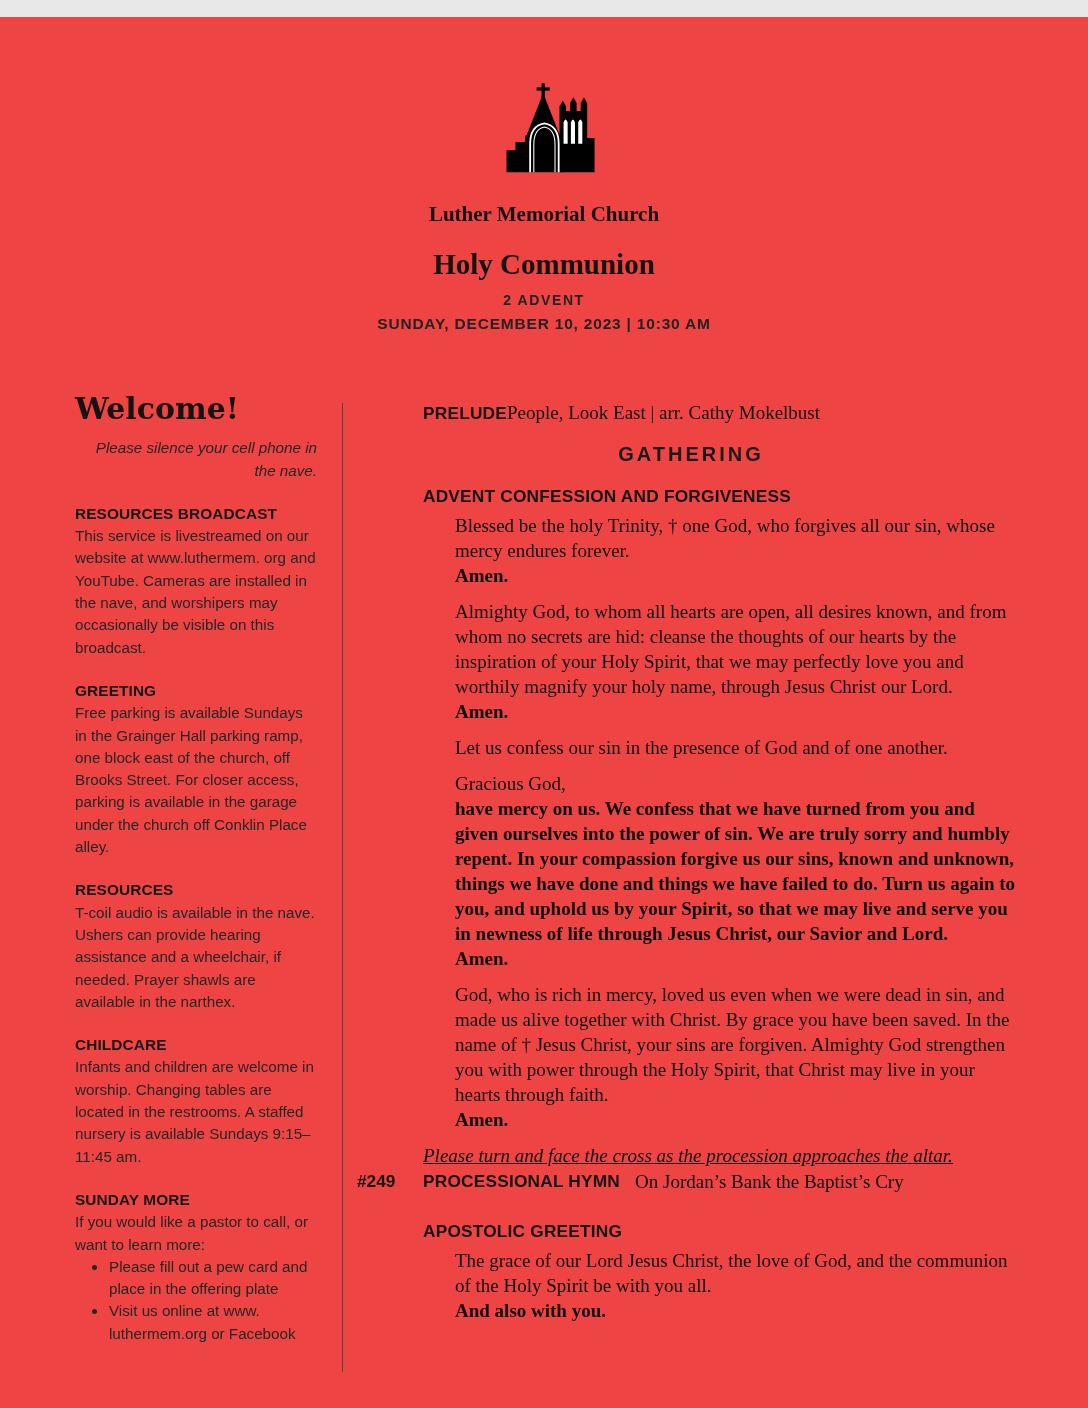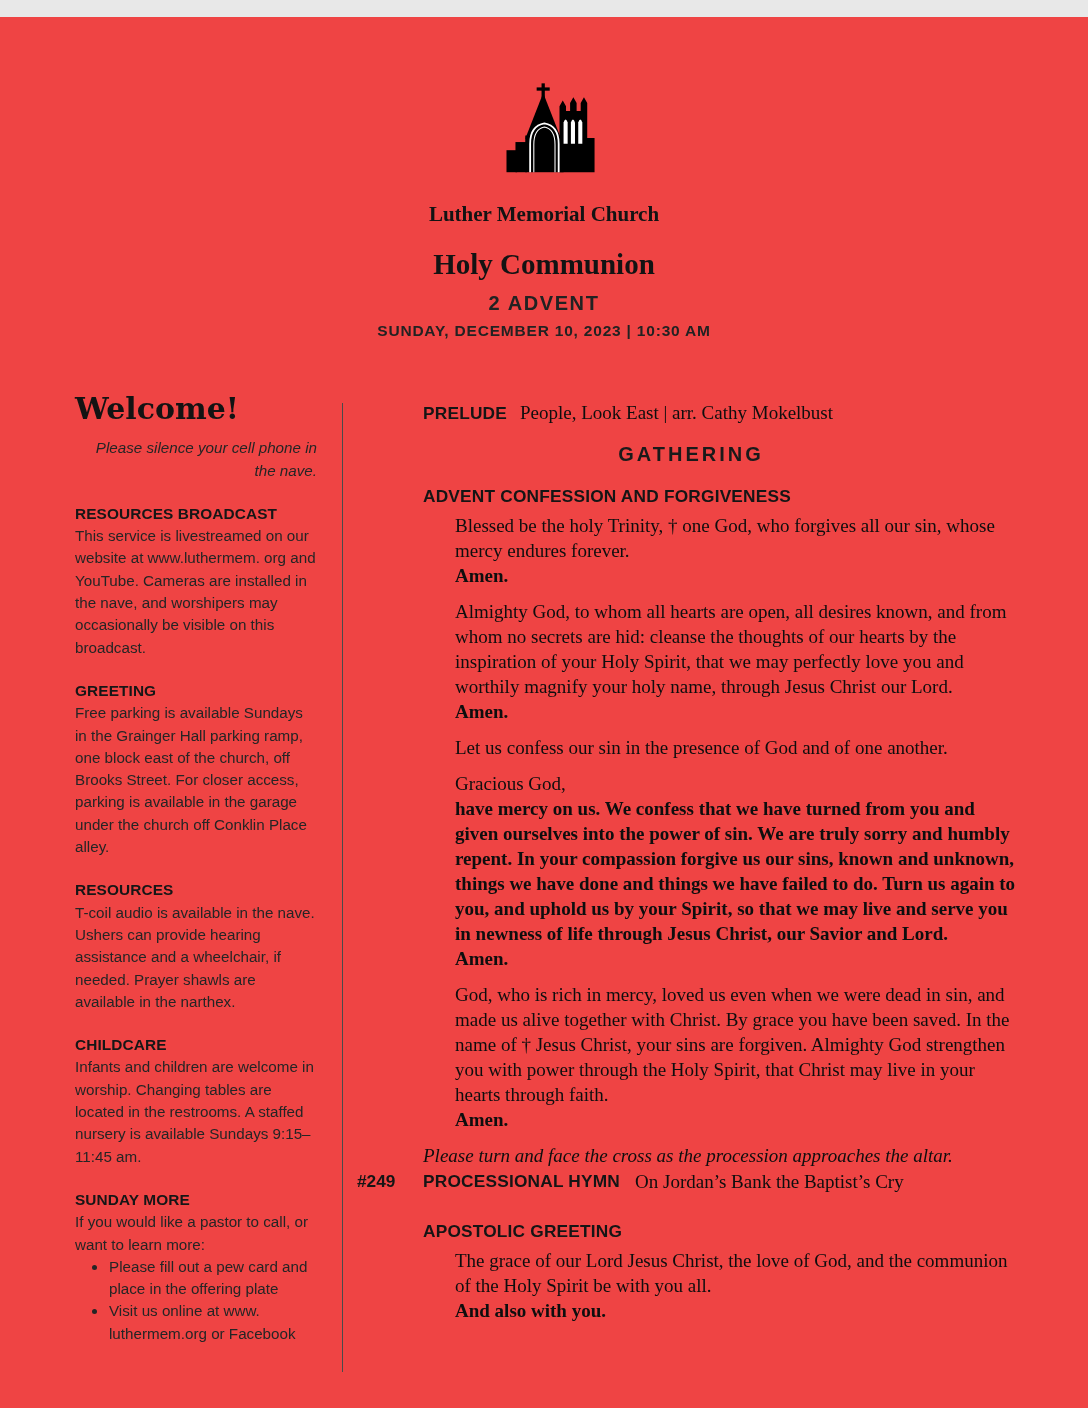--- a/index.html
+++ b/index.html
@@ -20,21 +20,21 @@
     font-weight:700; font-size:21px; color:#131313;
     margin-top:14px;
   }
   .service-title {
     font-family:"Liberation Serif", serif;
     font-weight:700; font-size:29px; color:#131313;
     margin-top:21px;
   }
   .season {
     font-family:"Liberation Sans", sans-serif;
-    font-weight:700; font-size:20px; letter-spacing:1.6px; color:#222;
+    font-weight:700; font-size:14px; letter-spacing:1.6px; color:#222;
     margin-top:11px;
   }
   .datetime {
     font-family:"Liberation Sans", sans-serif;
     font-weight:700; font-size:15.5px; letter-spacing:0.8px; color:#222;
     margin-top:7px;
   }
   
   .divider {
     position:absolute; left:342px; top:386px;
@@ -59,30 +59,30 @@
   
   .main {
     position:absolute; left:357px; top:383px; width:668px;
     font-family:"Liberation Serif", serif;
     font-size:19px; line-height:25px; color:#0e0e0e;
   }
   .sans-h {
     font-family:"Liberation Sans", sans-serif;
     font-weight:700; font-size:17.3px; color:#151515; letter-spacing:0.2px;
   }
-  .prelude-row { display:flex; gap:13px; align-items:baseline; margin-left:66px; }
+  .prelude-row { display:flex; gap:0; align-items:baseline; margin-left:66px; }
   .gathering-h {
     font-family:"Liberation Sans", sans-serif;
     font-weight:700; font-size:20px; letter-spacing:3px; color:#1a1a1a;
     text-align:center; margin:16px 0 17px 0;
   }
   .block-h { margin:0 0 4px 66px; }
   .para { margin:0 0 11px 98px; width:565px; }
   .response { font-weight:700; }
-  .rubric { font-style:italic; margin:3px 0 0 66px; }
+  .rubric { font-style:italic; margin:3px 0 0 66px;text-decoration:underline; }
   .hymn-row { display:flex; align-items:flex-end; margin-top:1px; }
   .hymn-number {
     font-family:"Liberation Sans", sans-serif; font-weight:700; font-size:17.3px;
     width:66px; flex:0 0 66px; color:#151515;
   }
   .hymn-title { margin-left:15px; }
   .greeting-h { margin:25px 0 4px 66px; }
 </style>
 </head>
 <body>

